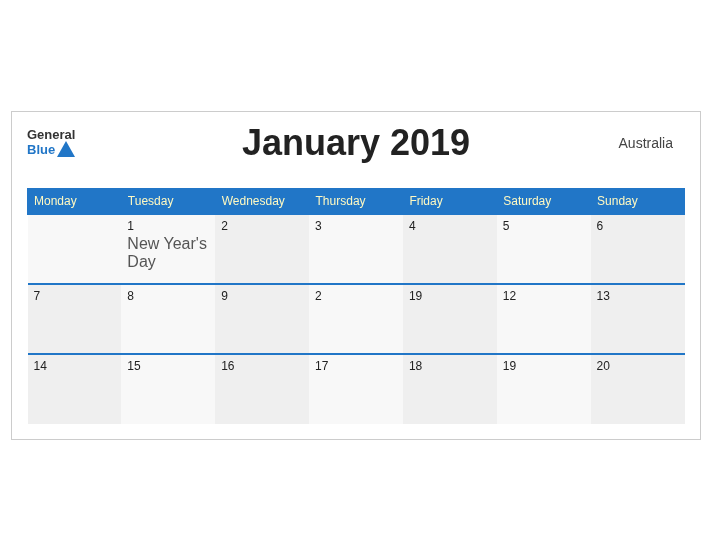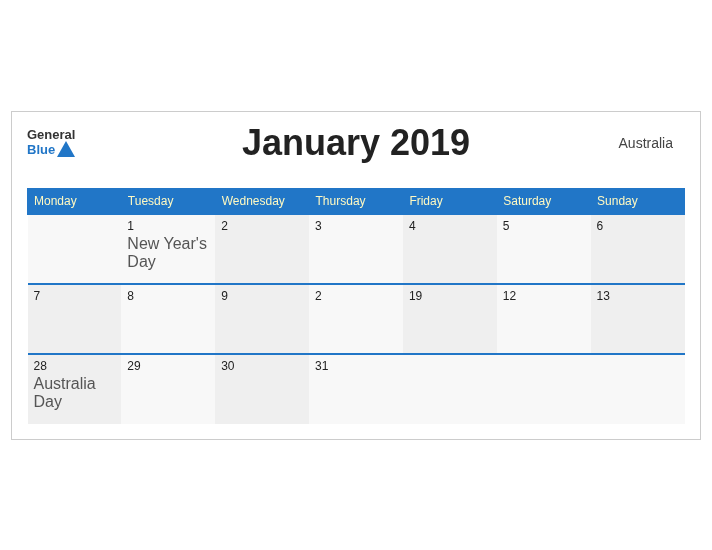--- a/index.html
+++ b/index.html
@@ -177,31 +177,36 @@
           </td>
           <td>
             <span class="day-num">12</span>
           </td>
           <td>
             <span class="day-num">13</span>
           </td>
         </tr>
         <tr>
           <td>
-            <span class="day-num">28</span>
-            <span class="day-event">Australia Day</span>
-          </td>
-          <td>
-            <span class="day-num">29</span>
-          </td>
-          <td>
-            <span class="day-num">30</span>
-          </td>
-          <td>
-            <span class="day-num">31</span>
-          </td>
-          <td class="empty-cell"></td>
-          <td class="empty-cell"></td>
-          <td class="empty-cell"></td>
+            <span class="day-num">14</span>
+          </td>
+          <td>
+            <span class="day-num">15</span>
+          </td>
+          <td>
+            <span class="day-num">16</span>
+          </td>
+          <td>
+            <span class="day-num">17</span>
+          </td>
+          <td>
+            <span class="day-num">18</span>
+          </td>
+          <td>
+            <span class="day-num">19</span>
+          </td>
+          <td>
+            <span class="day-num">20</span>
+          </td>
         </tr>
       </tbody>
   </table>
 </div>
 
 </body></html>

